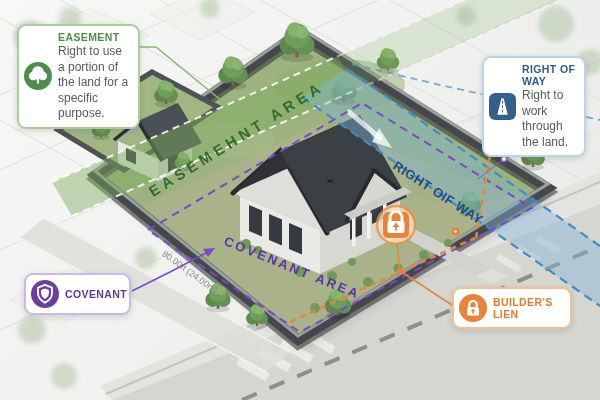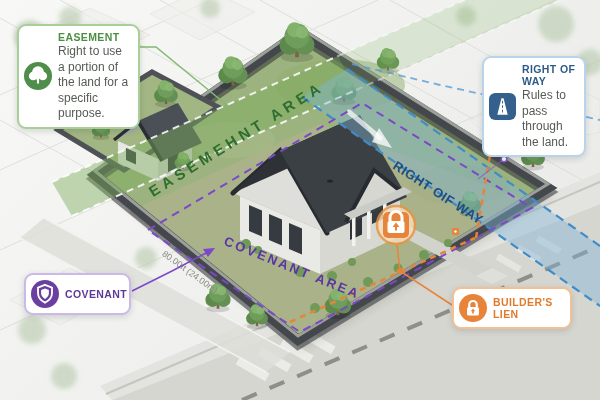--- a/index.html
+++ b/index.html
@@ -265,21 +265,21 @@
       <svg width="27" height="27" viewBox="0 0 26 26">
         <rect x="0" y="0" width="26" height="26" rx="6" fill="#33608c"></rect>
         <polygon points="8,21 12,5 14,5 18,21" fill="#ffffff"></polygon>
         <rect x="12.55" y="7.5" width="0.9" height="2.6" fill="#33608c"></rect>
         <rect x="12.55" y="11.8" width="0.9" height="2.6" fill="#33608c"></rect>
         <rect x="12.55" y="16.1" width="0.9" height="2.6" fill="#33608c"></rect>
       </svg>
     </span>
     <span>
       <div class="co-title">RIGHT OF WAY</div>
-      <div class="co-desc">Rules to pass through the land.</div>
+      <div class="co-desc">Right to work through the land.</div>
     </span>
   </div>
 
   <div class="callout co-covenant">
     <span class="ico">
       <svg width="28" height="28" viewBox="0 0 26 26">
         <circle cx="13" cy="13" r="13" fill="#6b3fa0"></circle>
         <path d="M13,4.5 L19.5,7 V12 C19.5,16.3 16.6,19.2 13,21 C9.4,19.2 6.5,16.3 6.5,12 V7 Z" stroke="#ffffff" stroke-width="1.7" fill="none"></path>
         <path d="M13,8 L16.6,9.4 V12.4 C16.6,14.8 15.1,16.4 13,17.6 C10.9,16.4 9.4,14.8 9.4,12.4 V9.4 Z" fill="#ffffff"></path>
       </svg>

